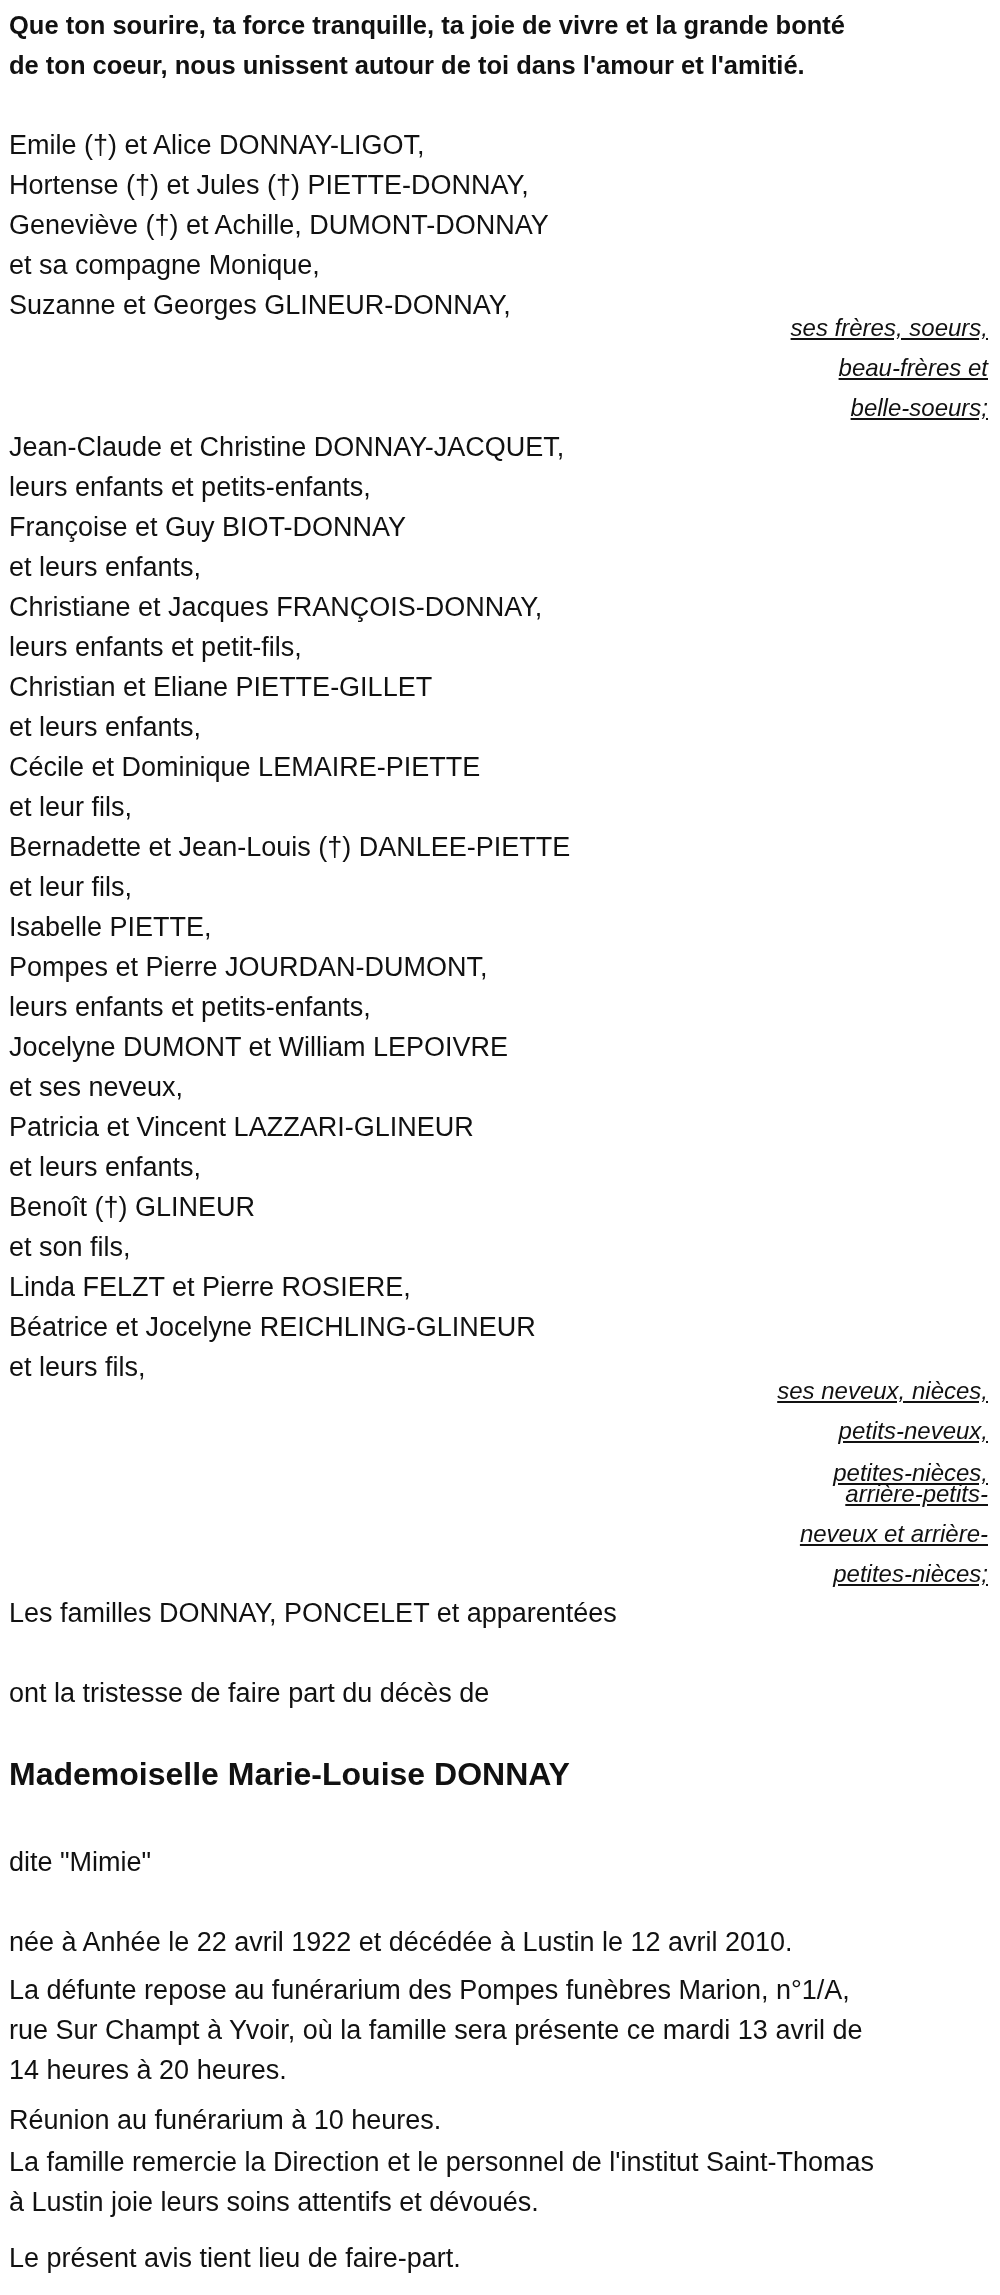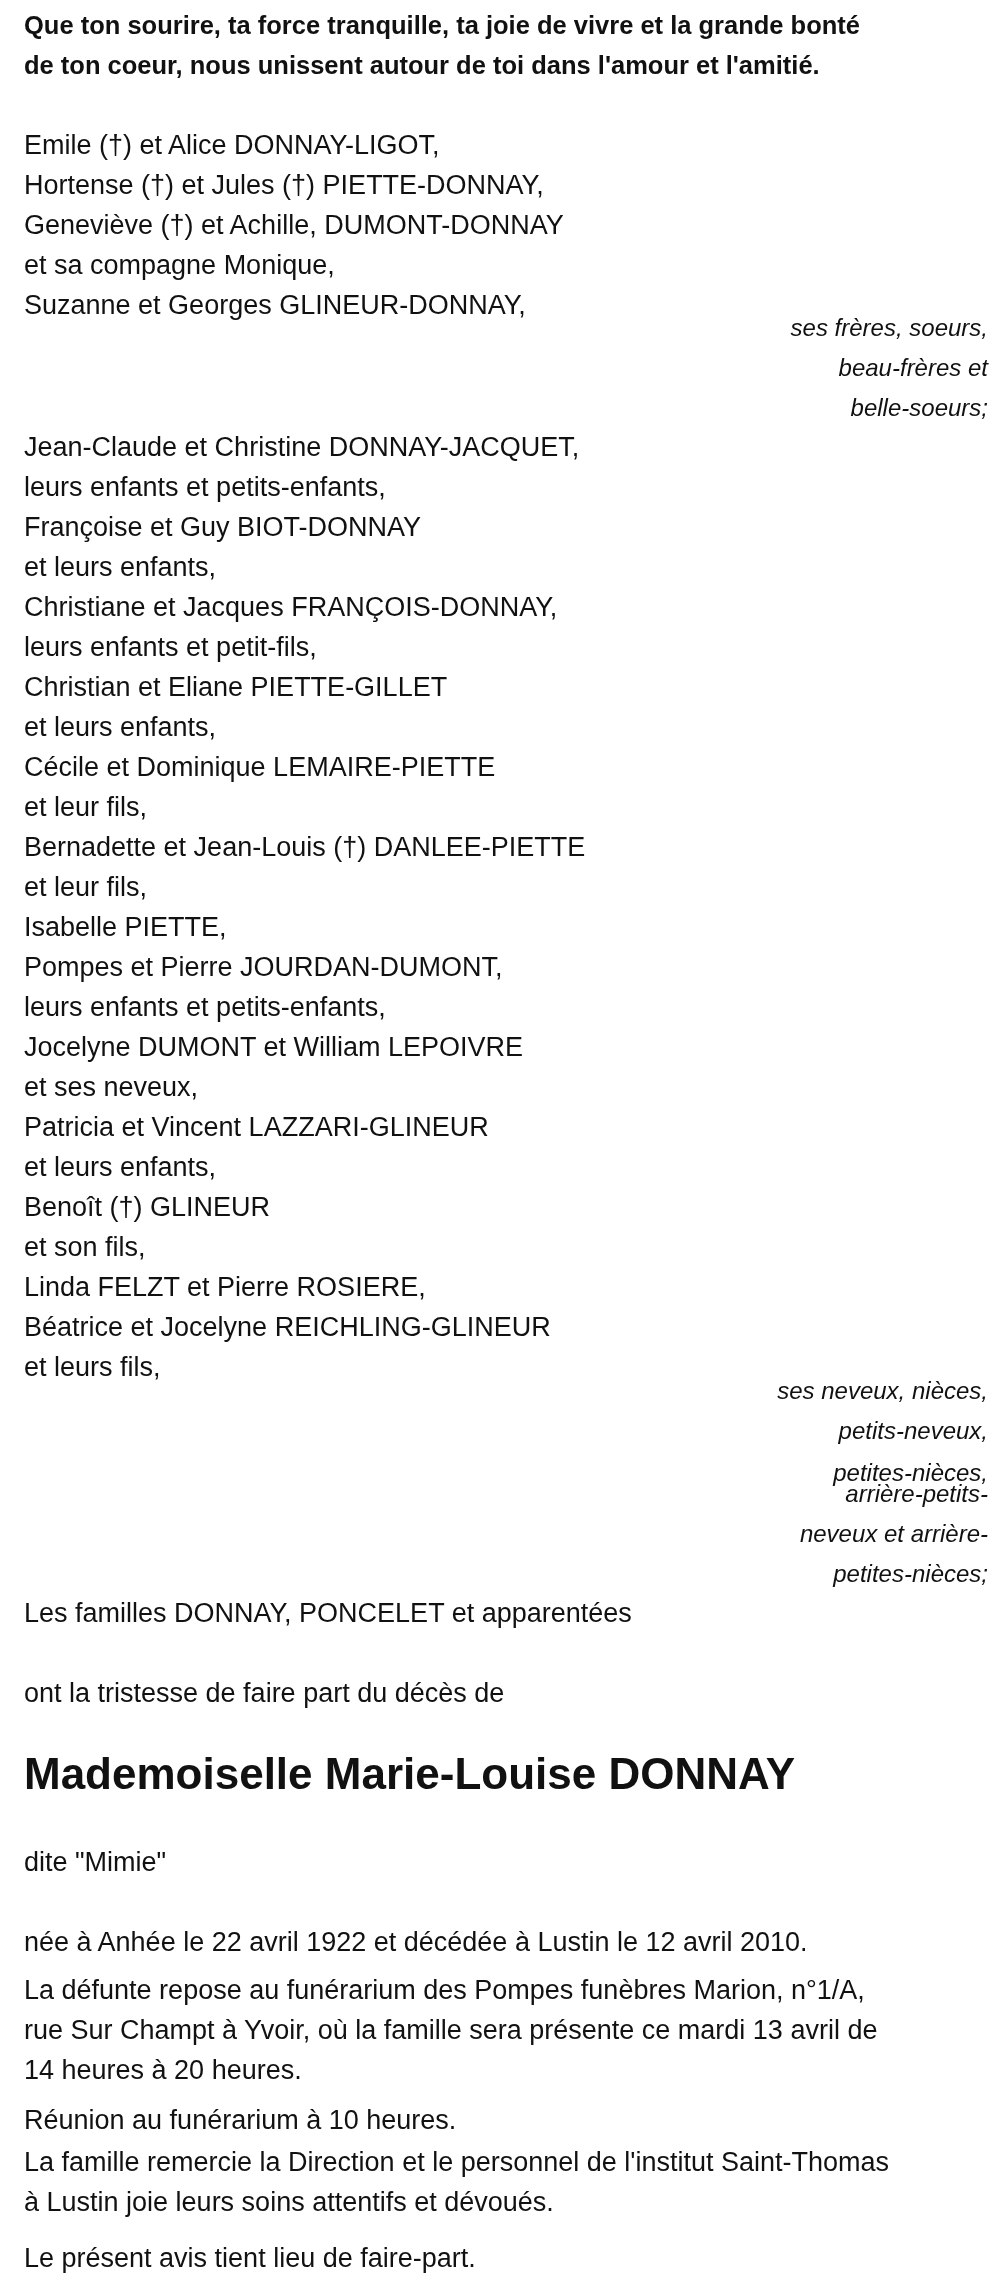--- a/index.html
+++ b/index.html
@@ -1,21 +1,21 @@
 <!DOCTYPE html>
 <html><head>
 <meta charset="utf-8">
 <style>
   html, body { margin: 0; padding: 0; background: #ffffff; }
   body { width: 1000px; height: 2295px; position: relative; overflow: hidden;
          font-family: "Liberation Sans", sans-serif; color: #111111; }
-  .line { position: absolute; left: 24px; white-space: nowrap; font-size: 27px; line-height: 34px; }
+  .line { position: absolute; left: 9px; white-space: nowrap; font-size: 27px; line-height: 34px; }
   .bold-head { font-weight: bold; font-size: 25.5px; }
-  .rel { position: absolute; right: 12px; white-space: nowrap; font-style: italic; font-size: 24px; line-height: 30px; text-align: right; }
-  .name { font-weight: bold; font-size: 44px; line-height: 44px; }
+  .rel { position: absolute; right: 12px; white-space: nowrap; font-style: italic; font-size: 24px; line-height: 30px; text-align: right; text-decoration: underline; }
+  .name { font-weight: bold; font-size: 32px; line-height: 44px; }
 </style>
 </head>
 <body>
 
 <div>
 
   <div>
     <div class="line bold-head" style="top:8px">Que ton sourire, ta force tranquille, ta joie de vivre et la grande bonté</div>
     <div class="line bold-head" style="top:48px">de ton coeur, nous unissent autour de toi dans l'amour et l'amitié.</div>
   </div>

